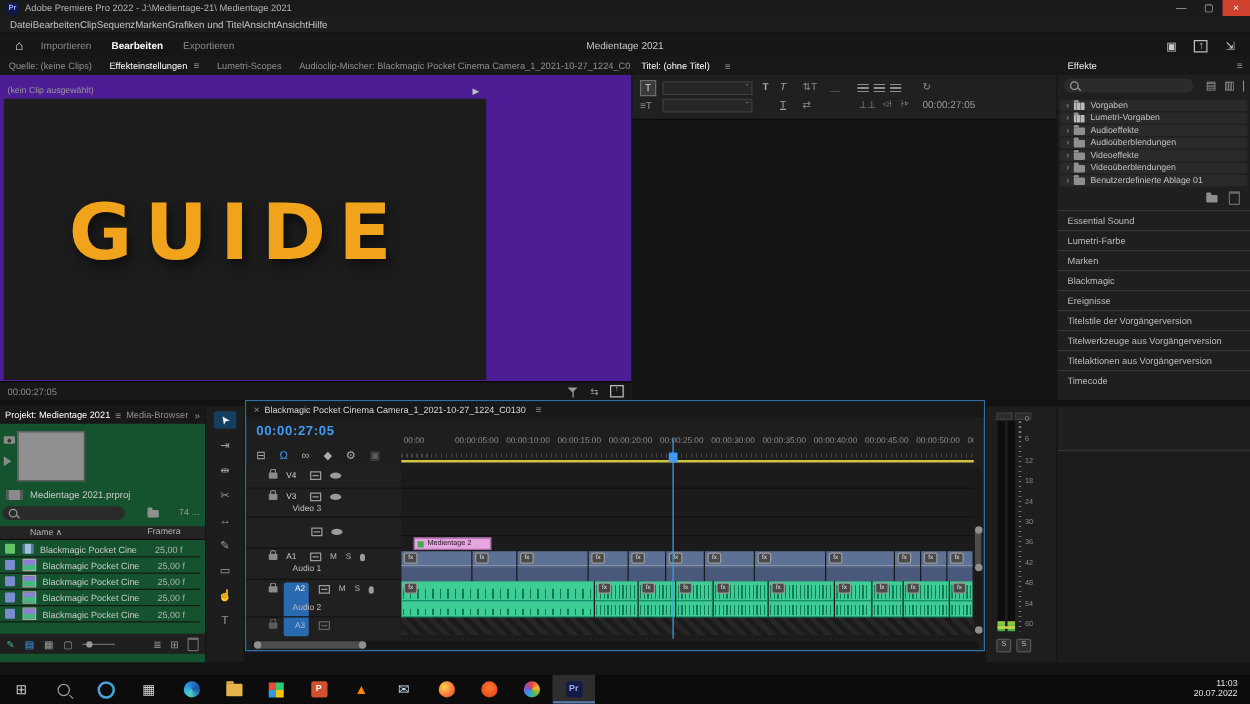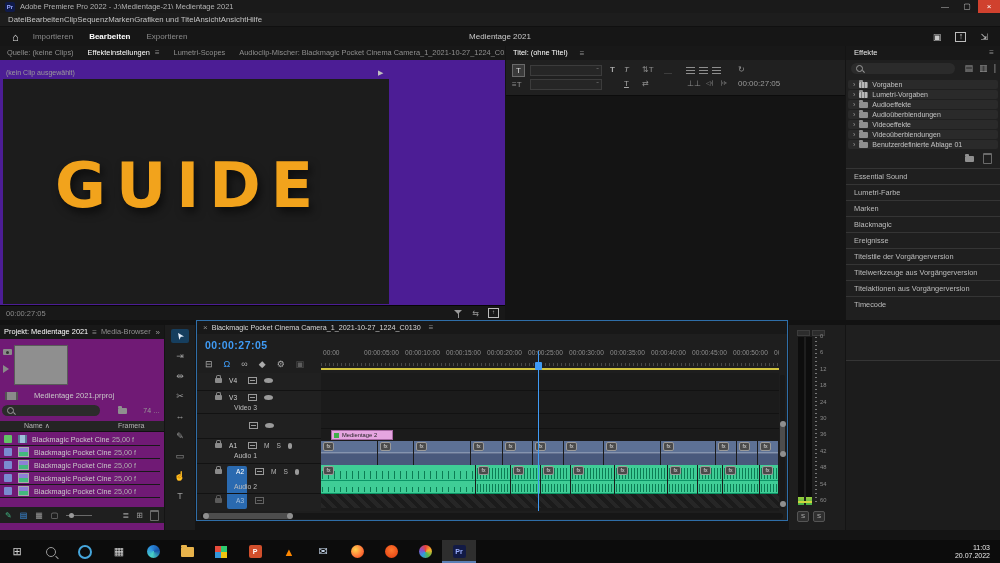--- a/index.html
+++ b/index.html
@@ -72,42 +72,42 @@
   .fx-label{color:#c3c3c3;font-size:7px;margin-left:4px;}
   .icon-folder{width:9px;height:6px;background:#8f8f8f;border-radius:1px;position:relative;display:inline-block;flex:0 0 auto;}
   .icon-folder::before{content:"";position:absolute;top:-2px;left:0;width:4px;height:2px;background:#8f8f8f;border-radius:1px 1px 0 0;}
   .icon-folder.special{background:repeating-linear-gradient(90deg,#b9b9b9 0 2px,#7c7c7c 2px 3px);}
   .fx-actions{position:absolute;right:8px;top:107px;display:flex;gap:9px;align-items:center;}
   .icon-trash{width:7px;height:8px;border:1px solid #6a6a6a;border-top:2px solid #6a6a6a;border-radius:1px;}
   #stacked-tabs{position:absolute;left:0;top:122px;width:154px;}
   .stacked-tab{height:15px;line-height:15px;border-top:1px solid #353535;color:#bdbdbd;font-size:7.4px;padding-left:8px;}
   .fx-void{position:absolute;left:0;top:314px;width:154px;height:170px;background:#1c1c1c;border-top:1px solid #353535;}
   
-  .proj-panel{position:absolute;left:0;top:325px;width:164px;height:205px;background:#701a75;}
+  .proj-panel{position:absolute;left:0;top:325px;width:164px;height:205px;background:#14532d;}
   .proj-preview{position:absolute;left:14px;top:20px;width:52px;height:38px;background:#8f8f8f;border:1px solid #5a5a5a;}
   .proj-side{position:absolute;left:3px;top:24px;display:flex;flex-direction:column;gap:10px;}
   .icon-camera{width:9px;height:6px;background:#8a8a8a;border-radius:1px;position:relative;}
   .icon-camera::after{content:"";position:absolute;left:3px;top:1.5px;width:3px;height:3px;background:#333;border-radius:50%;}
   .icon-play{width:0;height:0;border-top:4px solid transparent;border-bottom:4px solid transparent;border-left:6px solid #8a8a8a;}
-  .proj-file{position:absolute;left:5px;top:66px;display:flex;align-items:center;gap:16px;color:#c9c9c9;font-size:7.6px;}
+  .proj-file{position:absolute;left:5px;top:66px;display:flex;align-items:center;gap:6px;color:#c9c9c9;font-size:7.6px;}
   .icon-film{width:9px;height:8px;background:#8a8a8a;border-left:2px solid #555;border-right:2px solid #555;}
   .proj-search{position:absolute;left:2px;top:80px;width:98px;height:11px;background:#2b2b2b;border-radius:6px;display:flex;align-items:center;padding-left:5px;box-sizing:border-box;}
   .proj-count{position:absolute;right:4px;top:82px;color:#9a9a9a;font-size:7px;}
   .proj-foldericon{position:absolute;left:118px;top:83px;}
   .proj-header{position:absolute;left:0;top:96px;width:164px;height:10px;background:#242424;border-bottom:1px solid #101010;color:#b5b5b5;font-size:7px;}
   .proj-header .h-name{position:absolute;left:24px;top:1px;}
   .proj-header .h-rate{position:absolute;left:118px;top:1px;}
   #proj-rows{position:absolute;left:0;top:108px;width:160px;}
   .proj-row{height:12px;display:flex;align-items:center;border-bottom:1px solid #191919;}
   .plabel{width:8px;height:8px;border-radius:1px;margin-left:4px;flex:0 0 auto;}
   .picon{width:9px;height:8px;margin-left:6px;flex:0 0 auto;}
   .picon.seq{background:linear-gradient(90deg,#5a7a97 0 2px,#9fc0da 2px 7px,#5a7a97 7px 9px);}
   .picon.clip{background:linear-gradient(#8d7fd6 0 50%,#43b97e 50% 100%);border:0.5px solid #aaa;}
   .pname{color:#c9c9c9;font-size:7.2px;margin-left:5px;white-space:nowrap;overflow:hidden;width:78px;}
-  .prate{color:#b0b0b0;font-size:7.2px;margin-left:2px;}
+  .prate{color:#b0b0b0;font-size:7.2px;margin-left:14px;}
   .proj-toolbar{position:absolute;left:0;top:182px;width:164px;height:16px;display:flex;align-items:center;gap:8px;padding-left:5px;box-sizing:border-box;background:#1f1f1f;}
   .pt-icon{font-size:8px;color:#9a9a9a;}
   .pt-slider{width:26px;height:1px;background:#6a6a6a;position:relative;}
   .pt-slider::before{content:"";position:absolute;left:3px;top:-2px;width:5px;height:5px;border-radius:50%;background:#9a9a9a;}
   .proj-toolbar .right{margin-left:auto;display:flex;gap:7px;margin-right:5px;align-items:center;}
   
   .tools-panel{position:absolute;left:165px;top:325px;width:30px;height:205px;background:#1d1d1d;}
   #tools-list{display:flex;flex-direction:column;align-items:center;padding-top:4px;gap:6px;}
   .tool{width:18px;height:14px;display:flex;align-items:center;justify-content:center;color:#9c9c9c;font-size:9px;}
   .tool.active{background:#163e5e;color:#e8f2ff;border-radius:2px;}

